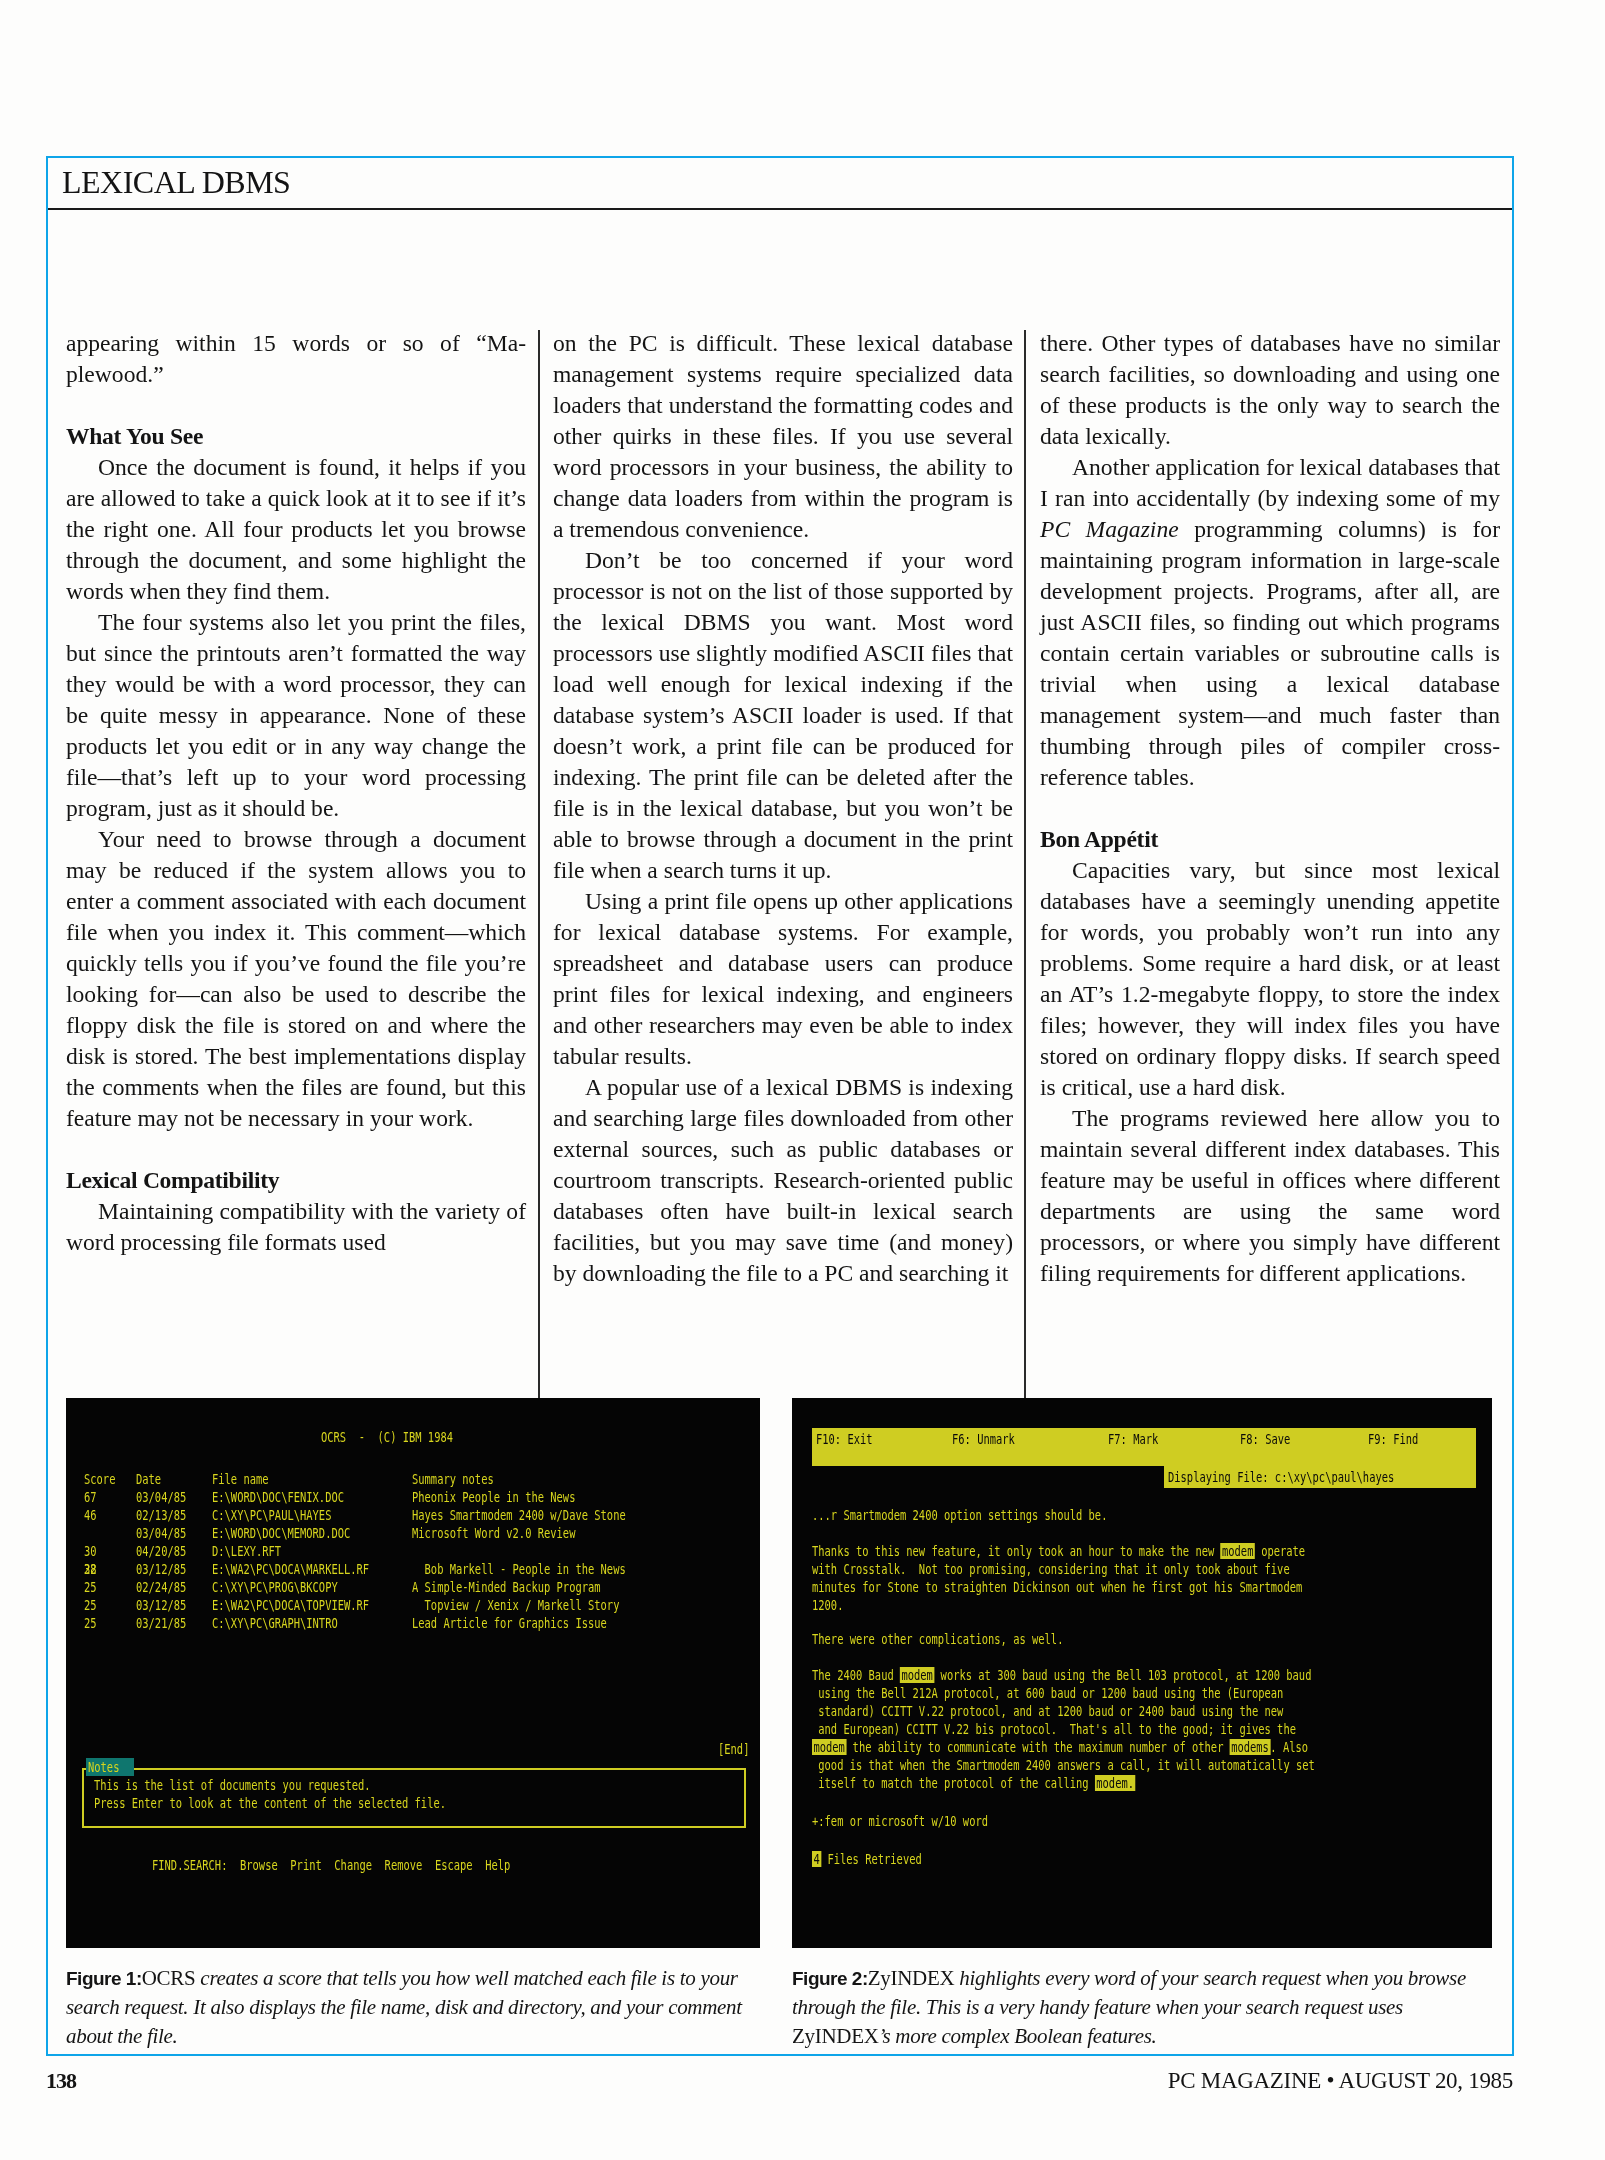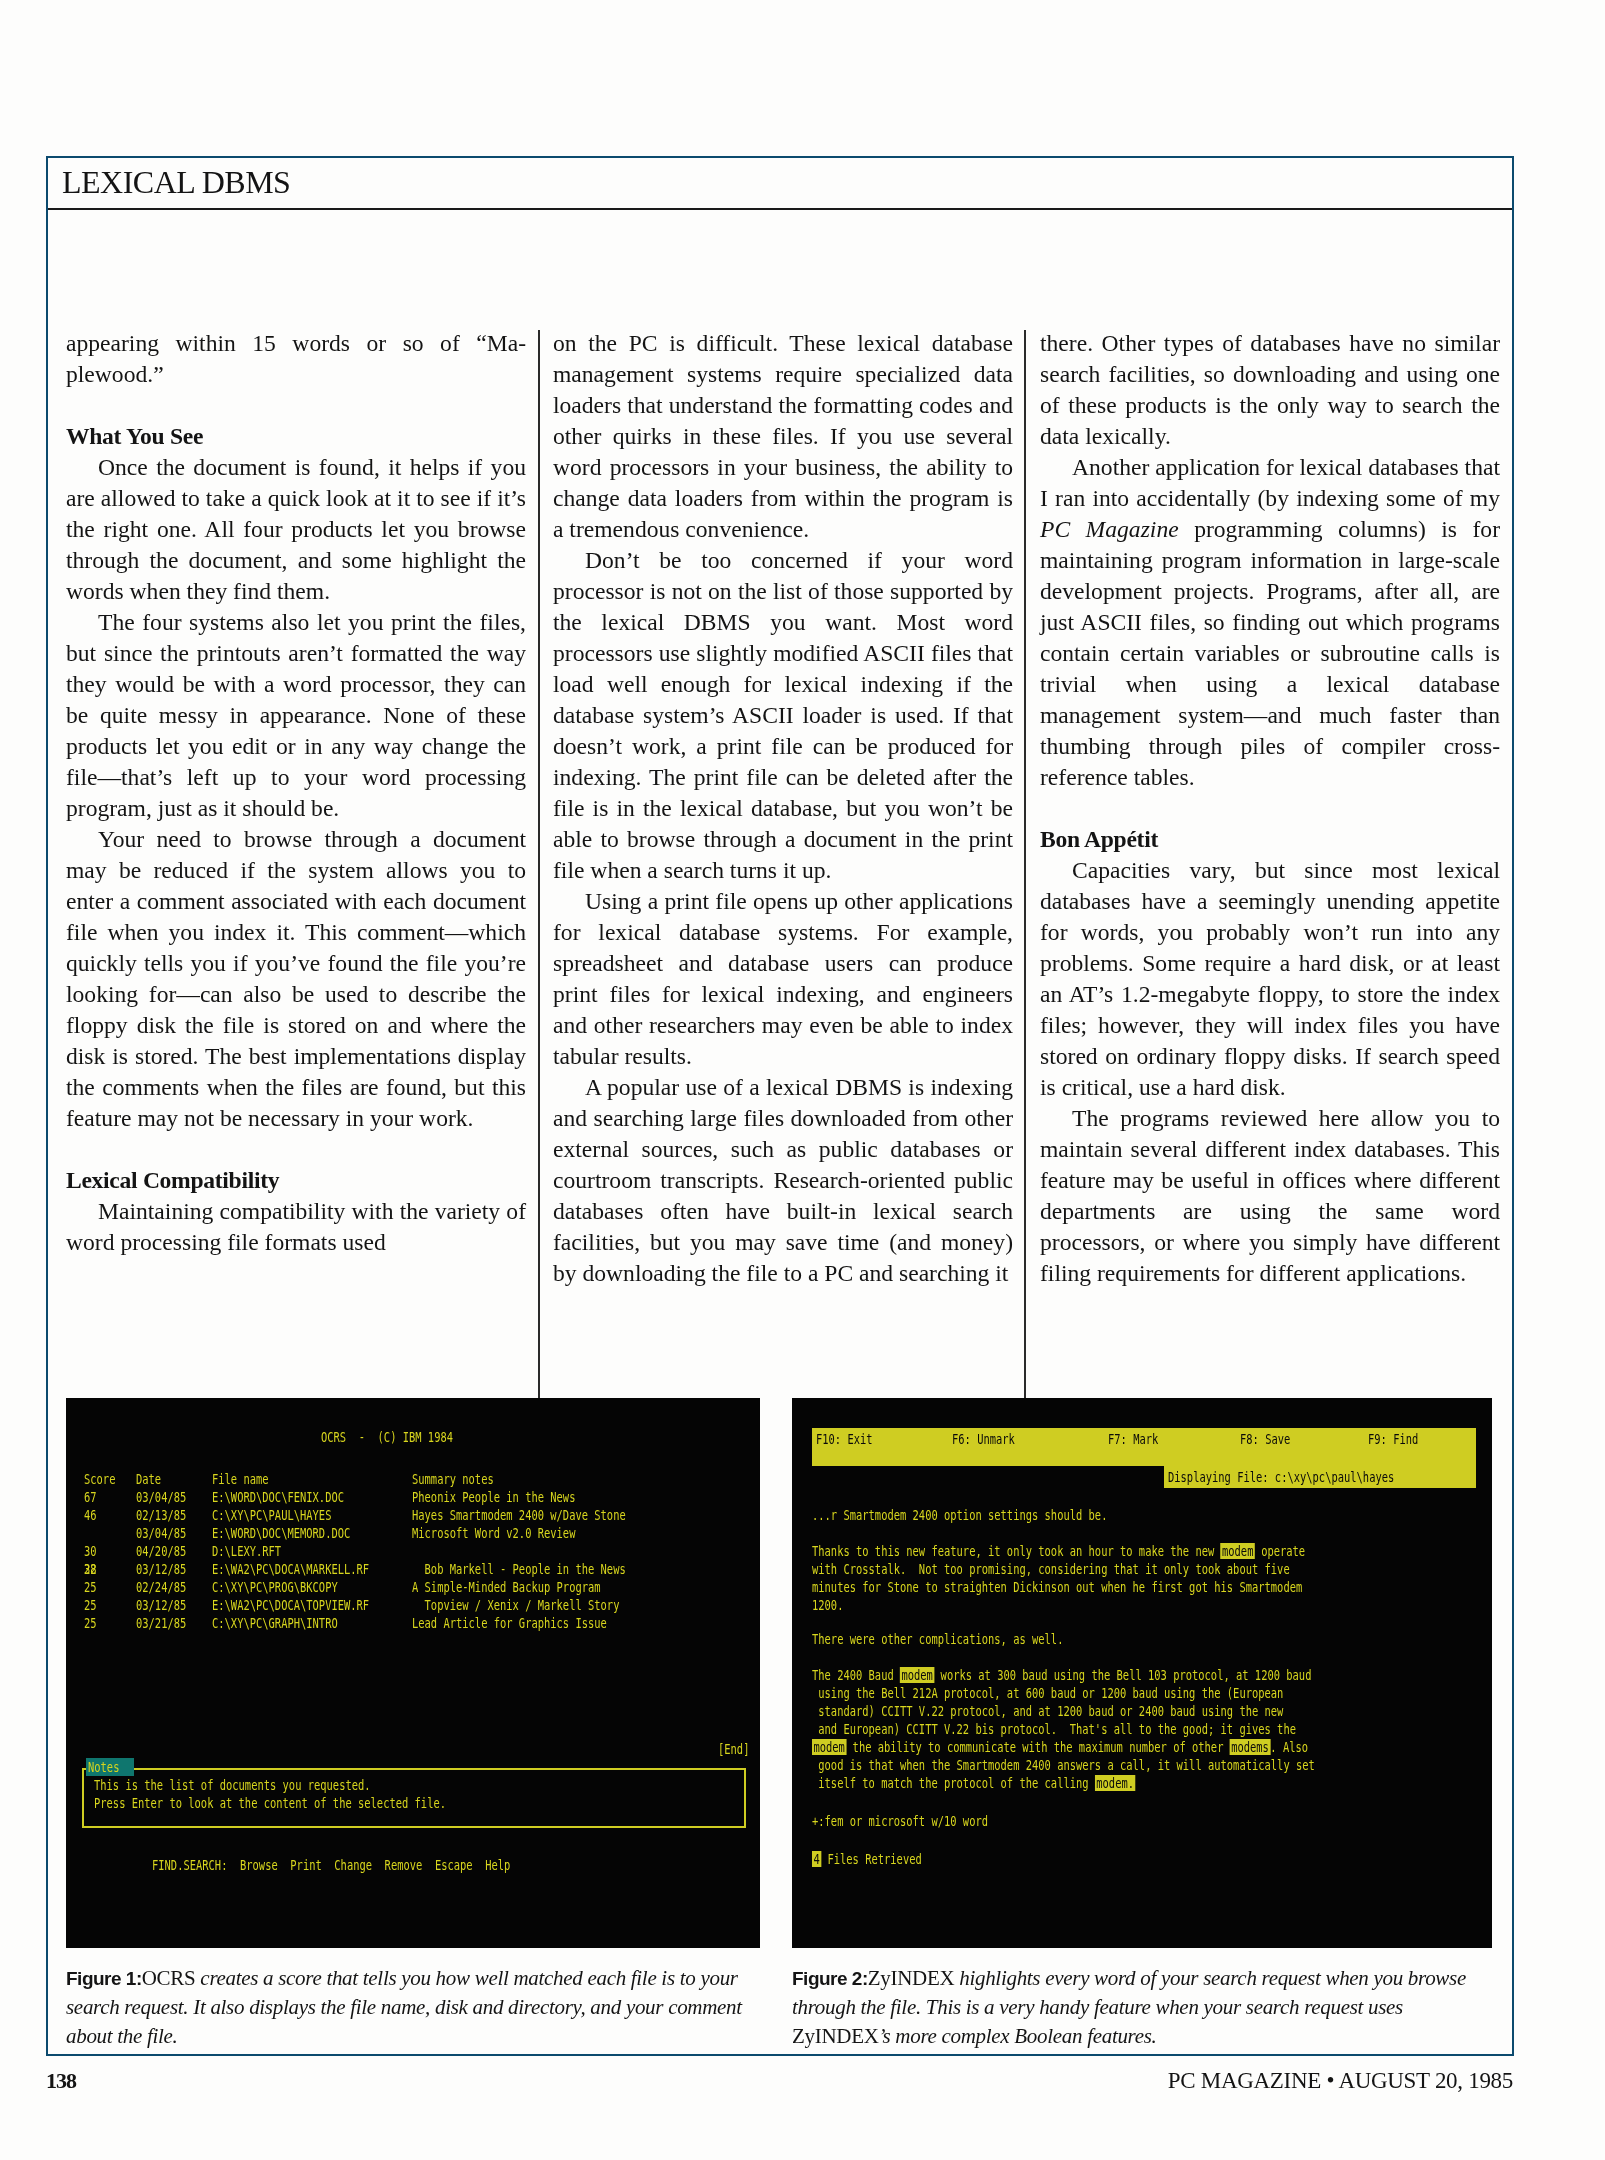--- a/index.html
+++ b/index.html
@@ -2,21 +2,21 @@
 <html><head>
 <meta charset="utf-8">
 <style>
   html, body { margin: 0; padding: 0; }
   body {
     width: 1605px; height: 2160px; background: #fdfdfc; position: relative;
     font-family: "Liberation Serif", "DejaVu Serif", serif; color: #141414; overflow: hidden;
   }
   .page-box {
     position: absolute; left: 46px; top: 156px; width: 1468px; height: 1900px;
-    border: 2px solid #0c4a6e; box-sizing: border-box; text-decoration: underline;
+    border: 2px solid #0ea5e9; box-sizing: border-box; text-decoration: underline;
   }
   .header-bar {
     position: absolute; left: 0; top: 0; right: 0; height: 50px;
     border-bottom: 2px solid #1a1a1a;
   }
   .header-title {
     position: absolute; left: 14px; top: 6px; font-size: 32px; letter-spacing: -0.5px;
   }
   .columns { position: absolute; left: 0; top: 170px; width: 1261px; height: 1215px; }
   .col {

